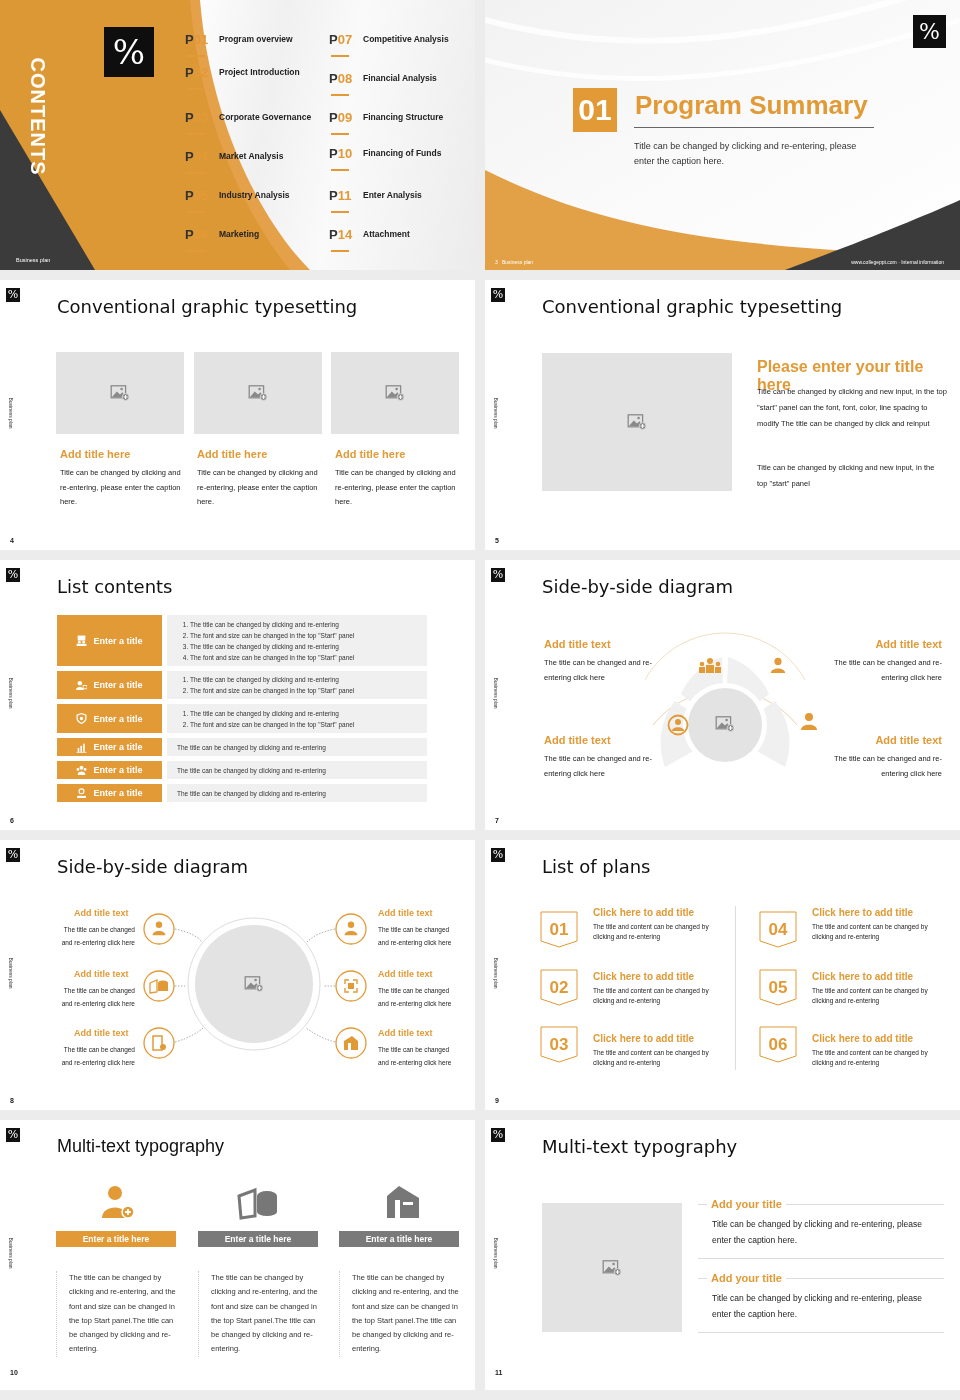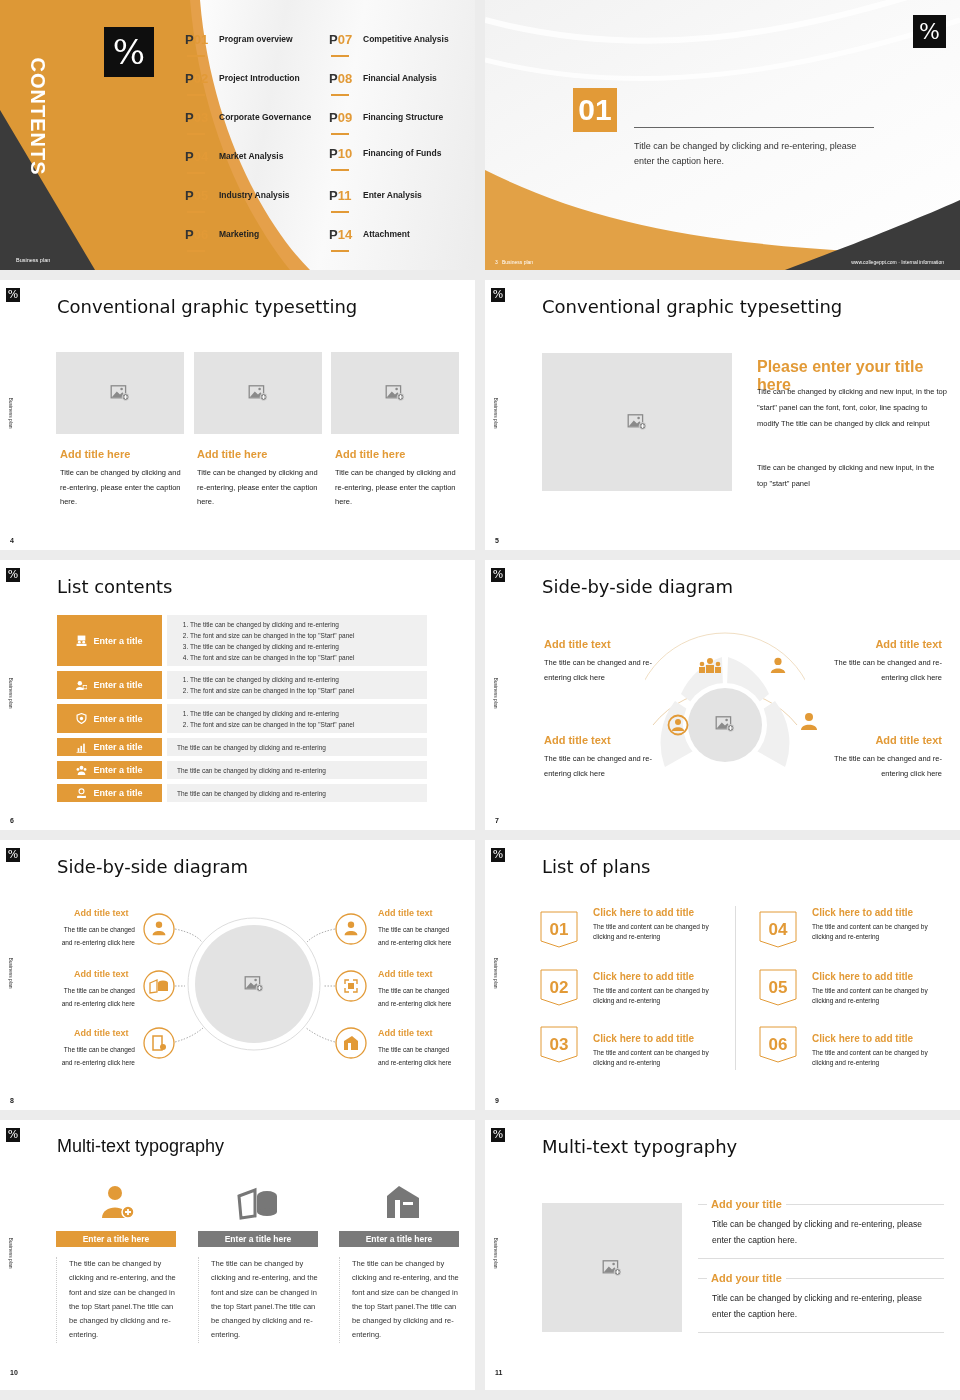--- a/index.html
+++ b/index.html
@@ -49,21 +49,21 @@
   .right { text-align: right; }
   
   .d8-t { position: absolute; font-size: 9px; font-weight: bold; color: #e29a37; }
   .d8-d { position: absolute; font-size: 6.5px; line-height: 12.5px; color: #222; width: 80px; }
   
   .plan-num { position: absolute; width: 38px; height: 38px; }
   .plan-t { position: absolute; font-size: 10px; font-weight: bold; color: #e29a37; }
   .plan-d { position: absolute; font-size: 6.5px; line-height: 10px; color: #222; width: 130px; }
   
   .mt-head { position: absolute; width: 120px; height: 16px; color: #fff; font-size: 8.5px; font-weight: bold; text-align: center; line-height: 16px; }
-  .mt-body { position: absolute; width: 120px; font-size: 7.5px; line-height: 14.3px; color: #333; padding-left: 12px; border-left: 1px dotted #ccc; }
+  .mt-body { position: absolute; width: 120px; font-size: 7.5px; line-height: 14.3px; color: #333; padding-left: 12px; border-left: 1px dotted #ccc; margin-top: 14px; }
   
   .at-t { position: absolute; font-size: 11px; font-weight: bold; color: #e29a37; background: #fff; padding: 0 4px; }
   .at-d { position: absolute; font-size: 8.5px; line-height: 16px; color: #222; width: 230px; }
   .hline { position: absolute; height: 1px; background: #ddd; }
 </style>
 </head>
 <body>
 
 <svg width="0" height="0" style="position:absolute">
   <defs>
@@ -91,21 +91,21 @@
   <div class="contents-v">
       <span>CONTENTS</span>
     </div>
   <div class="bp-foot">Business plan</div>
   <div class="big-logo">%</div>
 
   <div class="toc-item" style="left:185px;top:32px">
       <div class="toc-p"><span class="pp">P</span><span class="nn">01</span></div>
       <div class="toc-label">Program overview</div>
     </div>
-  <div class="toc-item" style="left:185px;top:71px">
+  <div class="toc-item" style="left:185px;top:65px">
       <div class="toc-p"><span class="pp">P</span><span class="nn">02</span></div>
       <div class="toc-label">Project Introduction</div>
     </div>
   <div class="toc-item" style="left:185px;top:110px">
       <div class="toc-p"><span class="pp">P</span><span class="nn">03</span></div>
       <div class="toc-label">Corporate Governance</div>
     </div>
   <div class="toc-item" style="left:185px;top:149px">
       <div class="toc-p"><span class="pp">P</span><span class="nn">04</span></div>
       <div class="toc-label">Market Analysis</div>
@@ -154,20 +154,21 @@
         </linearGradient>
       </defs>
     <rect width="475" height="270" fill="url(#g2)"></rect>
     <path d="M0 20 C150 60 300 40 475 -20" stroke="#fff" stroke-width="6" fill="none" opacity="0.8"></path>
     <path d="M0 60 C160 100 320 70 475 20" stroke="#fff" stroke-width="5" fill="none" opacity="0.8"></path>
     <path d="M0 170 C120 230 250 250 475 255 V270 H0 Z" fill="#e2a146"></path>
     <path d="M300 270 C380 240 430 220 475 200 V270 Z" fill="#3b3b3b"></path>
   </svg>
   <div style="position:absolute;right:14px;top:15px;width:33px;height:33px;background:#0e0e0e;color:#fff;font-size:22px;line-height:33px;text-align:center;font-family:'DejaVu Serif',serif">%</div>
   <div class="num-box">01</div>
+  <div class="sum-title">Program Summary</div>
   <div class="sum-line"></div>
   <div class="sum-cap">Title can be changed by clicking and re-entering, please enter the caption here.</div>
   <div class="foot-l"><span>3</span>&nbsp;&nbsp;&nbsp;<span>Business plan</span></div>
   <div class="foot-r">www.collegeppt.com · Internal information</div>
 </section>
 
 <section class="slide col-l row2">
   <div class="logo-sm">%</div>
   <div class="vlabel">
       <span>Business plan</span>

